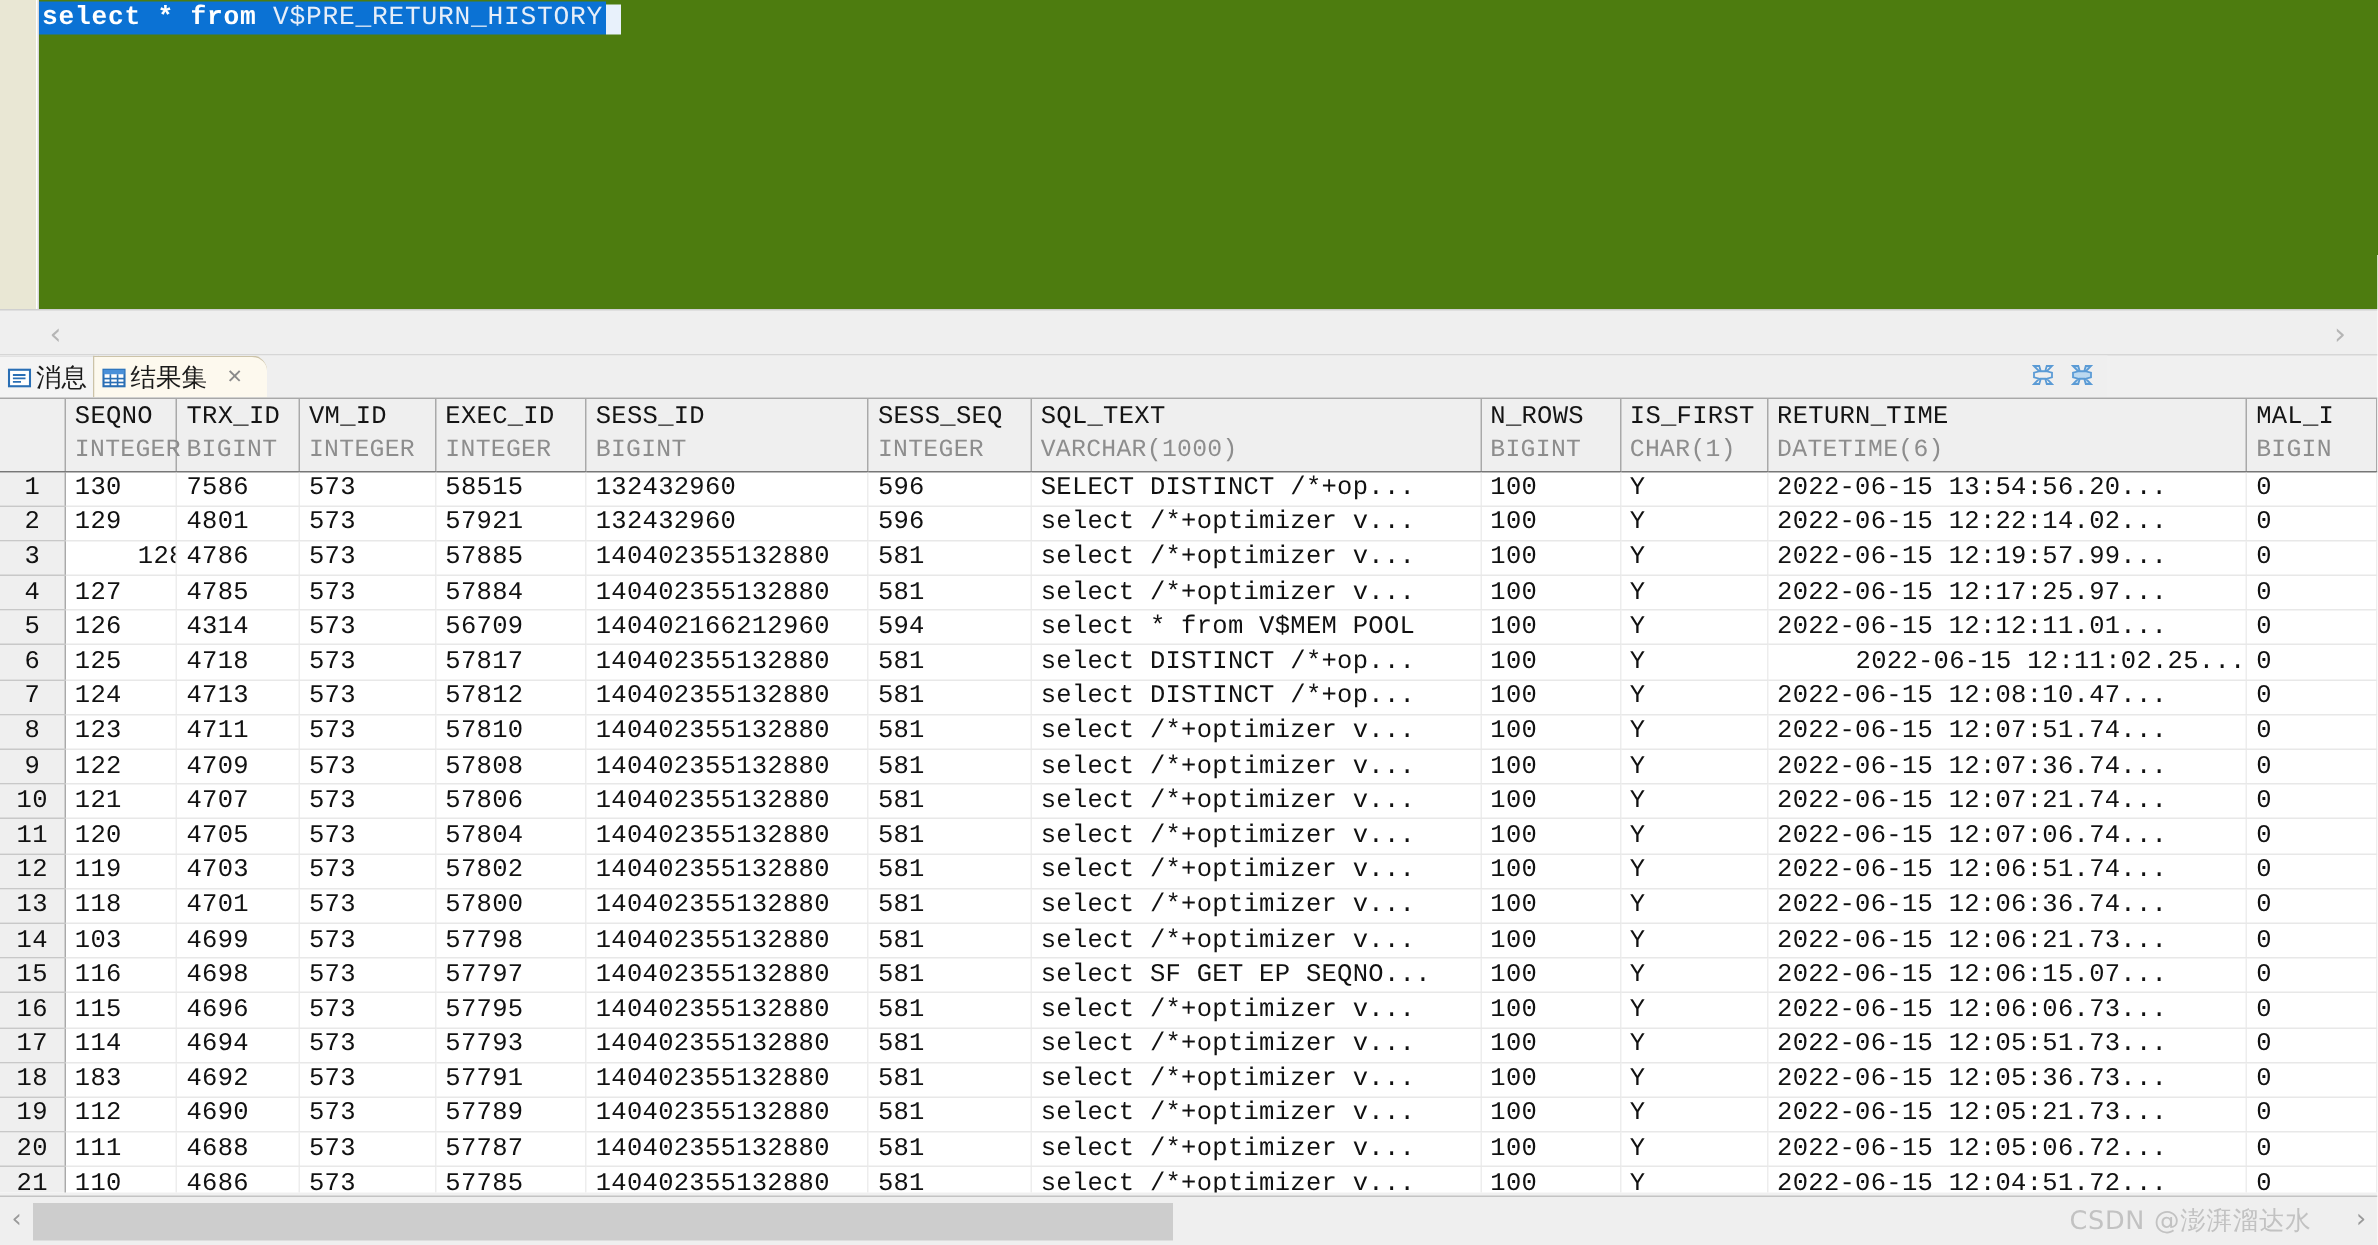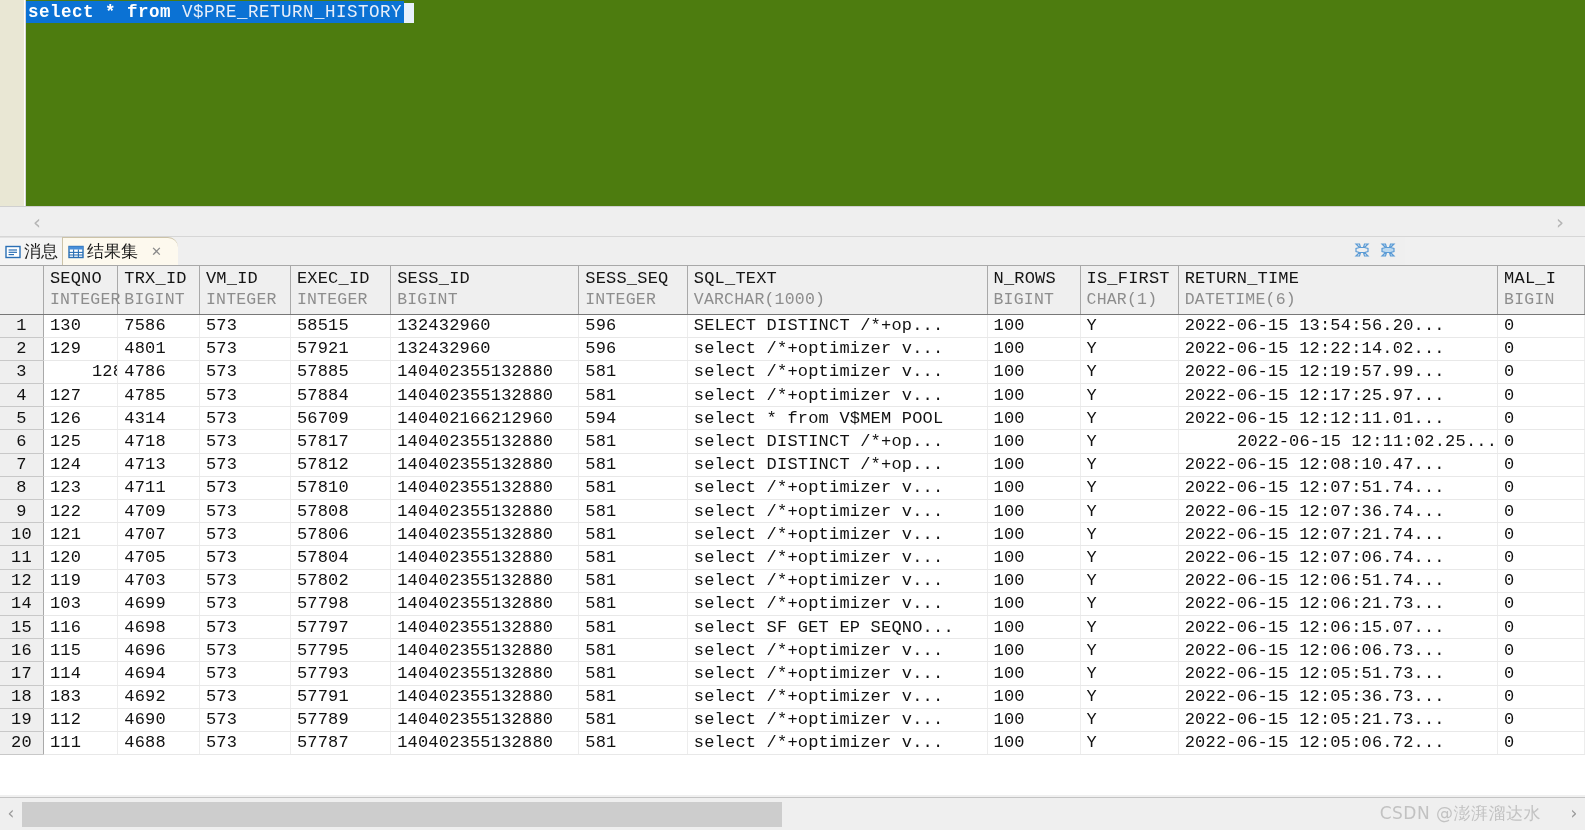--- a/index.html
+++ b/index.html
@@ -347,20 +347,34 @@
             <td class="numcell" style="width: 97px;">57802</td>
             <td class="numcell" style="width: 182px;">140402355132880</td>
             <td class="numcell" style="width: 105px;">581</td>
             <td class="numcell" style="width: 290px;">select  /*+optimizer v...</td>
             <td class="numcell" style="width: 90px;">100</td>
             <td class="numcell" style="width: 95px;">Y</td>
             <td class="numcell" style="width: 309px;">2022-06-15 12:06:51.74...</td>
             <td class="numcell" style="width: 84px;">0</td>
           </tr>
           <tr>
+            <td class="rownum">13</td>
+            <td class="numcell" style="width: 72px;">118</td>
+            <td class="numcell" style="width: 79px;">4701</td>
+            <td class="numcell" style="width: 88px;">573</td>
+            <td class="numcell" style="width: 97px;">57800</td>
+            <td class="numcell" style="width: 182px;">140402355132880</td>
+            <td class="numcell" style="width: 105px;">581</td>
+            <td class="numcell" style="width: 290px;">select  /*+optimizer v...</td>
+            <td class="numcell" style="width: 90px;">100</td>
+            <td class="numcell" style="width: 95px;">Y</td>
+            <td class="numcell" style="width: 309px;">2022-06-15 12:06:36.74...</td>
+            <td class="numcell" style="width: 84px;">0</td>
+          </tr>
+          <tr>
             <td class="rownum">14</td>
             <td class="numcell" style="width: 72px;">103</td>
             <td class="numcell" style="width: 79px;">4699</td>
             <td class="numcell" style="width: 88px;">573</td>
             <td class="numcell" style="width: 97px;">57798</td>
             <td class="numcell" style="width: 182px;">140402355132880</td>
             <td class="numcell" style="width: 105px;">581</td>
             <td class="numcell" style="width: 290px;">select  /*+optimizer v...</td>
             <td class="numcell" style="width: 90px;">100</td>
             <td class="numcell" style="width: 95px;">Y</td>
@@ -442,20 +456,34 @@
             <td class="numcell" style="width: 72px;">111</td>
             <td class="numcell" style="width: 79px;">4688</td>
             <td class="numcell" style="width: 88px;">573</td>
             <td class="numcell" style="width: 97px;">57787</td>
             <td class="numcell" style="width: 182px;">140402355132880</td>
             <td class="numcell" style="width: 105px;">581</td>
             <td class="numcell" style="width: 290px;">select  /*+optimizer v...</td>
             <td class="numcell" style="width: 90px;">100</td>
             <td class="numcell" style="width: 95px;">Y</td>
             <td class="numcell" style="width: 309px; margin-top: 27px;">2022-06-15 12:05:06.72...</td>
+            <td class="numcell" style="width: 84px;">0</td>
+          </tr>
+          <tr>
+            <td class="rownum">21</td>
+            <td class="numcell" style="width: 72px;">110</td>
+            <td class="numcell" style="width: 79px;">4686</td>
+            <td class="numcell" style="width: 88px;">573</td>
+            <td class="numcell" style="width: 97px;">57785</td>
+            <td class="numcell" style="width: 182px;">140402355132880</td>
+            <td class="numcell" style="width: 105px;">581</td>
+            <td class="numcell" style="width: 290px;">select  /*+optimizer v...</td>
+            <td class="numcell" style="width: 90px;">100</td>
+            <td class="numcell" style="width: 95px;">Y</td>
+            <td class="numcell" style="width: 309px;">2022-06-15 12:04:51.72...</td>
             <td class="numcell" style="width: 84px;">0</td>
           </tr>
         </tbody>
     </table>
   </div>
 
   <div class="hscroll">
     <div class="sb-arrow">‹</div>
     <div class="sb-thumb"></div>
     <div class="sb-arrow right">›</div>

